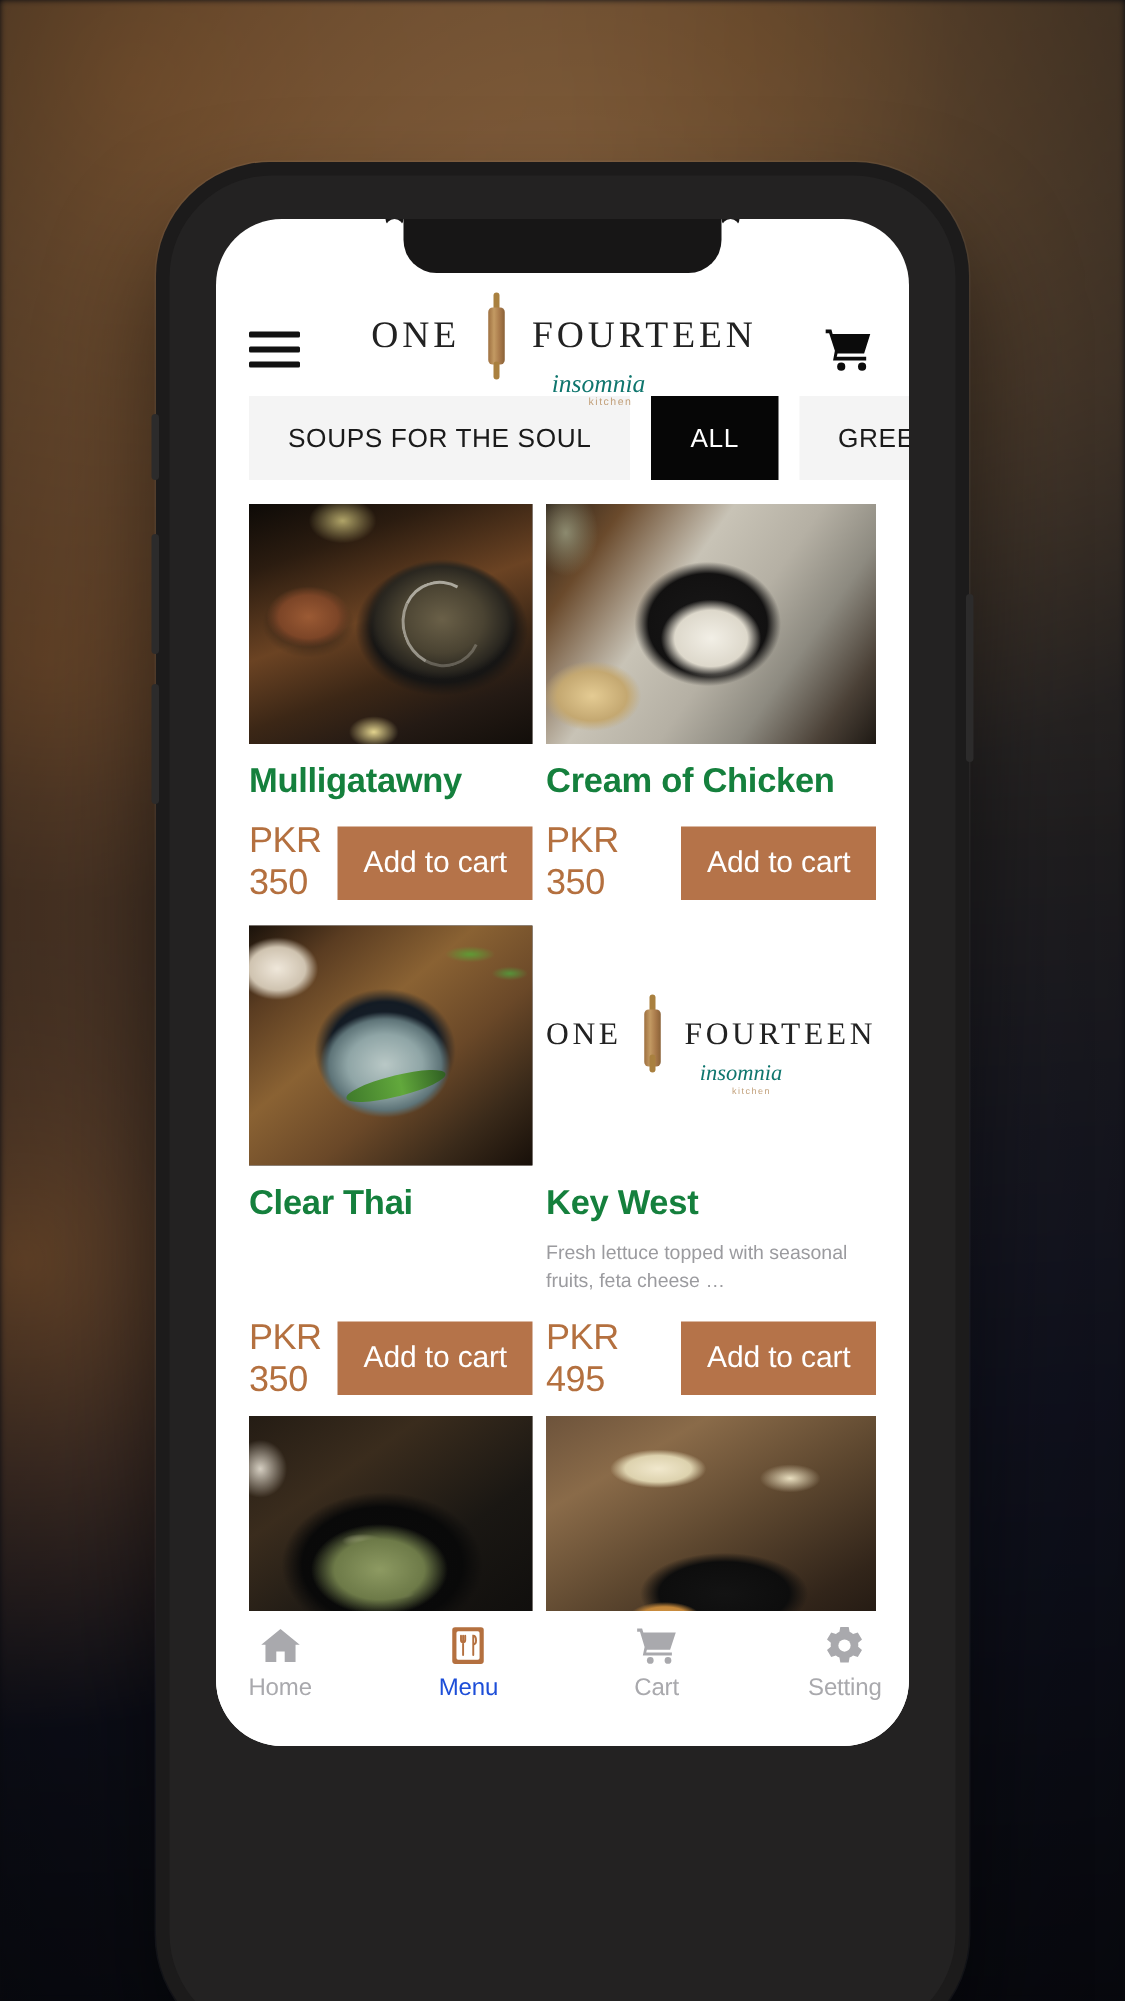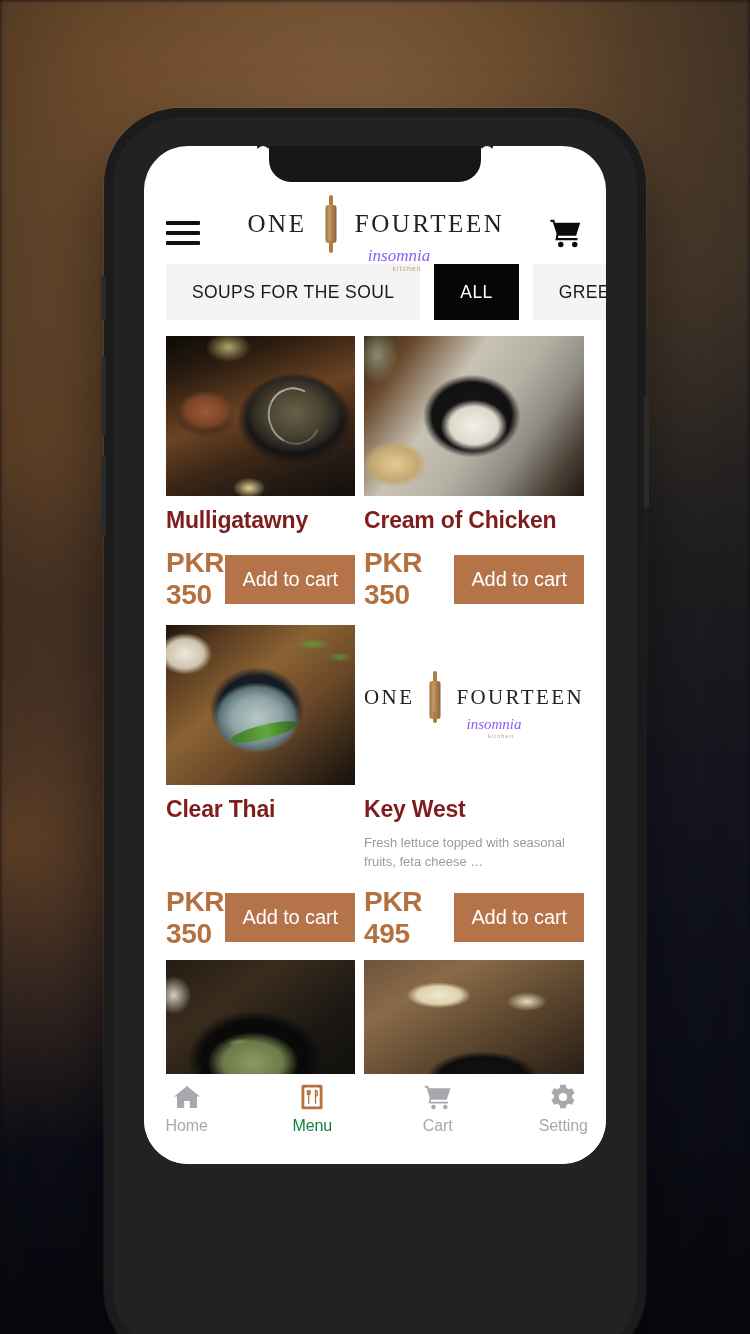--- a/index.html
+++ b/index.html
@@ -177,21 +177,21 @@
     width: 4px;
     background: #a9803f;
     border-radius: 2px;
   }
   .rolling-pin .handle.t { top: 0; height: 12px; }
   .rolling-pin .handle.b { bottom: 0; height: 12px; }
   .brand-sub {
     font-family: "Liberation Serif", serif;
     font-style: italic;
     font-size: 17px;
-    color: #8b5cf6;
+    color: #0f766e;
     margin-top: -6px;
     margin-left: 46px;
     line-height: 1;
   }
   .brand-sub2 {
     font-size: 7px;
     color: #c2a07a;
     letter-spacing: 1px;
     margin-left: 62px;
     margin-top: 1px;
@@ -248,21 +248,21 @@
   .card-img {
     width: 100%;
     height: 160px;
     overflow: hidden;
     position: relative;
     background: #2a2118;
   }
   .card-title {
     font-size: 23px;
     font-weight: bold;
-    color: #7f1d1d;
+    color: #15803d;
     letter-spacing: -0.2px;
     margin-top: 11px;
     line-height: 1.15;
   }
   .card-desc {
     font-size: 13px;
     color: #9b9b9f;
     line-height: 1.45;
     margin-top: 11px;
     max-height: 44px;
@@ -270,22 +270,22 @@
   }
   .card-foot {
     margin-top: auto;
     padding-top: 14px;
     display: flex;
     align-items: center;
     justify-content: space-between;
     padding-bottom: 14px;
   }
   .price {
-    font-size: 28px;
-    font-weight: bold;
+    font-size: 24px;
+    font-weight: normal;
     color: #b4703f;
     letter-spacing: -0.3px;
   }
   .add-btn {
     background: #b57349;
     color: #fff;
     border: none;
     font-size: 20px;
     font-family: "Liberation Sans", sans-serif;
     padding: 13px 17px;
@@ -402,21 +402,21 @@
     flex-direction: column;
     align-items: center;
     gap: 5px;
     cursor: pointer;
   }
   .nav-label {
     font-size: 16px;
     color: #a9a9ad;
     letter-spacing: -0.1px;
   }
-  .nav-item.active .nav-label { color: #15803d; }
+  .nav-item.active .nav-label { color: #1d4ed8; }
   .nav-icon { height: 30px; display: flex; align-items: center; justify-content: center; }
 </style>
 </head>
 <body>
 
 <div class="backdrop"></div>
 <div class="backdrop-vignette"></div>
 
 <div class="device">
   <div class="side-btn silent"></div>

